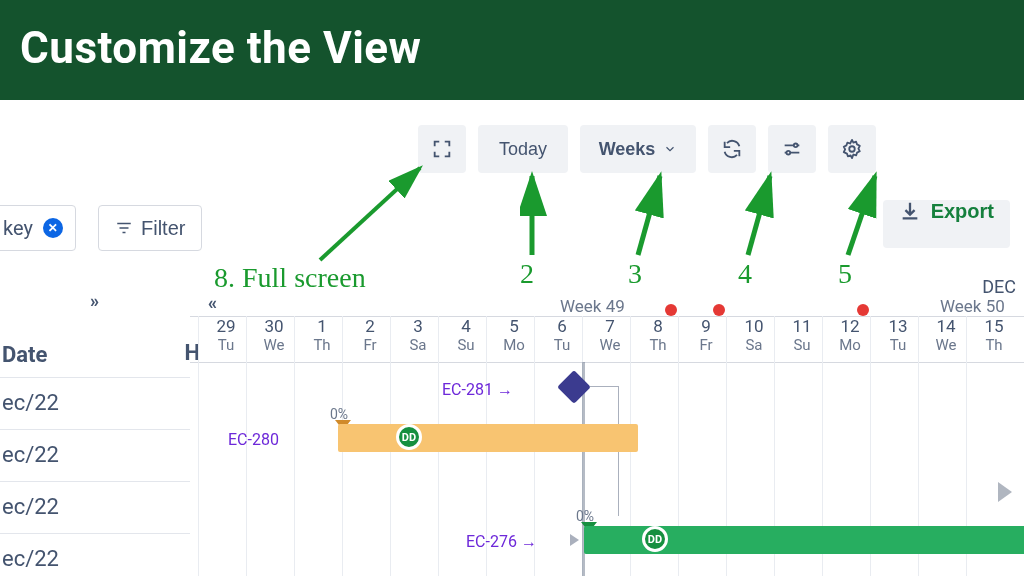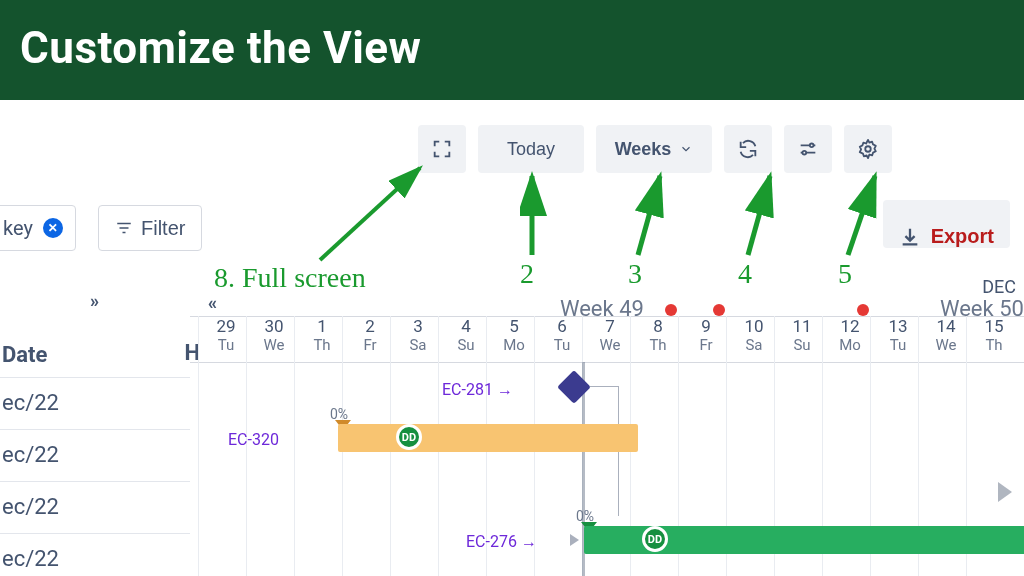--- a/index.html
+++ b/index.html
@@ -2,37 +2,37 @@
 <html><head>
 <meta charset="utf-8">
 <style>
   * { box-sizing: border-box; margin: 0; padding: 0; }
   html, body { width: 1024px; height: 576px; overflow: hidden; font-family: -apple-system, BlinkMacSystemFont, "Segoe UI", Roboto, Arial, sans-serif; background: #fff; }
   .banner { background: #14532d; color: #fff; padding: 22px 20px 26px 20px; font-size: 44px; font-weight: 700; letter-spacing: 0.5px; }
   .toolbar-zone { position: relative; height: 200px; }
   .top-btns { position: absolute; top: 25px; left: 0; right: 0; display: flex; gap: 12px; padding-left: 418px; }
   .btn { background: #f0f2f5; border: none; border-radius: 4px; height: 48px; display: inline-flex; align-items: center; justify-content: center; color: #44546f; font-size: 18px; cursor: pointer; gap: 8px; }
   .btn.icon-only { width: 48px; }
-  .btn.today { width: 106px; }
+  .btn.today { width: 90px; }
   .btn.weeks { width: 116px; padding: 0 12px; font-weight: bold; }
   .second-row { position: absolute; top: 100px; left: 0; right: 0; height: 56px; display: flex; align-items: center; }
   .chip { position: absolute; left: -12px; background: #fff; border: 1px solid #d6d9e0; border-radius: 4px; height: 46px; display: inline-flex; align-items: center; padding: 0 12px 0 14px; color: #44546f; font-size: 20px; gap: 10px; }
   .close-x { background: #0c66e4; color: #fff; width: 20px; height: 20px; border-radius: 50%; display: inline-flex; align-items: center; justify-content: center; font-size: 12px; font-weight: 700; }
   .filter-btn { position: absolute; left: 98px; background: #fff; border: 1px solid #d6d9e0; border-radius: 4px; height: 46px; display: inline-flex; align-items: center; padding: 0 16px; color: #44546f; font-size: 20px; gap: 8px; }
-  .export-btn { position: absolute; right: 14px; top: 0; background: #f0f2f5; border: none; border-radius: 4px; height: 48px; display: inline-flex; align-items: flex-end; padding: 0 16px; color: #b91c1c; font-size: 20px; font-weight: 600; gap: 10px; }
+  .export-btn { position: absolute; right: 14px; top: 0; background: #f0f2f5; border: none; border-radius: 4px; height: 48px; display: inline-flex; align-items: flex-start; padding: 0 16px; color: #15803d; font-size: 20px; font-weight: 600; gap: 10px; }
   .anno { position: absolute; font-size: 28px; color: #1a9a2e; font-weight: 500; font-family: "Comic Sans MS", "Segoe Script", cursive; }
   .arrow { position: absolute; }
 
   .timeline { position: absolute; top: 300px; left: 0; right: 0; bottom: 0; }
   .left-col { position: absolute; left: -10px; top: 0; width: 200px; }
   .date-hdr { color: #44546f; font-size: 22px; font-weight: 700; padding: 10px 0 10px 12px; border-bottom: 1px solid #e3e6ec; }
   .date-row { color: #44546f; font-size: 22px; padding: 12px 0 12px 12px; border-bottom: 1px solid #e3e6ec; height: 52px; }
   .grid-zone { position: absolute; left: 190px; top: -18px; right: 0; bottom: 0; }
   .chev { position: absolute; color: #44546f; font-size: 18px; font-weight: 800; }
-  .week-lbl { position: absolute; color: #6b778c; font-size: 22px; }
+  .week-lbl { position: absolute; color: #6b778c; font-size: 17px; }
   .month-lbl { position: absolute; color: #44546f; font-size: 18px; font-weight: 400; }
   .daycol { position: absolute; top: 34px; width: 48px; text-align: center; color: #6b778c; font-size: 16px; }
   .daycol .num { font-size: 17px; color: #44546f; }
   .daycol .wk { font-size: 15px; }
   .red-dot { position: absolute; width: 12px; height: 12px; background: #e53935; border-radius: 50%; }
   .vline { position: absolute; top: 34px; bottom: 0; width: 1px; background: #e9ecf1; }
   .hline-strong { position: absolute; left: 0; right: 0; height: 1px; background: #d6d9e0; }
   .task-lbl { position: absolute; color: #6d28d9; font-size: 16px; }
   .bar-orange { position: absolute; height: 28px; background: #f8c471; border-radius: 2px; }
   .bar-green { position: absolute; height: 28px; background: #27ae60; border-radius: 2px; }
@@ -250,21 +250,21 @@
     <div class="red-dot" style="left:523px; top:22px;"></div>
     <div class="red-dot" style="left:667px; top:22px;"></div>
 
     <div class="task-lbl" style="left:252px; top:98px;"><span>EC-281</span> →</div>
     <div class="milestone" style="left:372px; top:93px;"></div>
     <div class="link" style="left:400px; top:104px; width:28px; height:0; border-bottom:none; border-left:none; border-right:none;"></div>
     <div class="link" style="left:428px; top:104px; width:0; height:130px; border-bottom:none; border-top:none; border-right:none;"></div>
 
     <div class="pct" style="left:140px; top:124px;">0%</div>
     <div class="tri" style="left:145px; top:138px;"></div>
-    <div class="task-lbl" style="left:38px; top:148px;">EC-320</div>
+    <div class="task-lbl" style="left:38px; top:148px;">EC-280</div>
     <div class="bar-orange" style="left:148px; top:142px; width:300px;"></div>
     <div class="avatar" style="left:162px; top:142px;">DD</div>
 
     <div class="play" style="right:12px; top:200px;"></div>
 
     <div class="task-lbl" style="left:276px; top:250px;"><span>EC-276</span> →</div>
     <div class="pct" style="left:386px; top:226px;">0%</div>
     <div class="tri" style="left:391px; top:240px; border-top-color:#168f3f;"></div>
     <div class="bar-green" style="left:394px; top:244px; width:450px;"></div>
     <div class="avatar" style="left:408px; top:244px;">DD</div>

